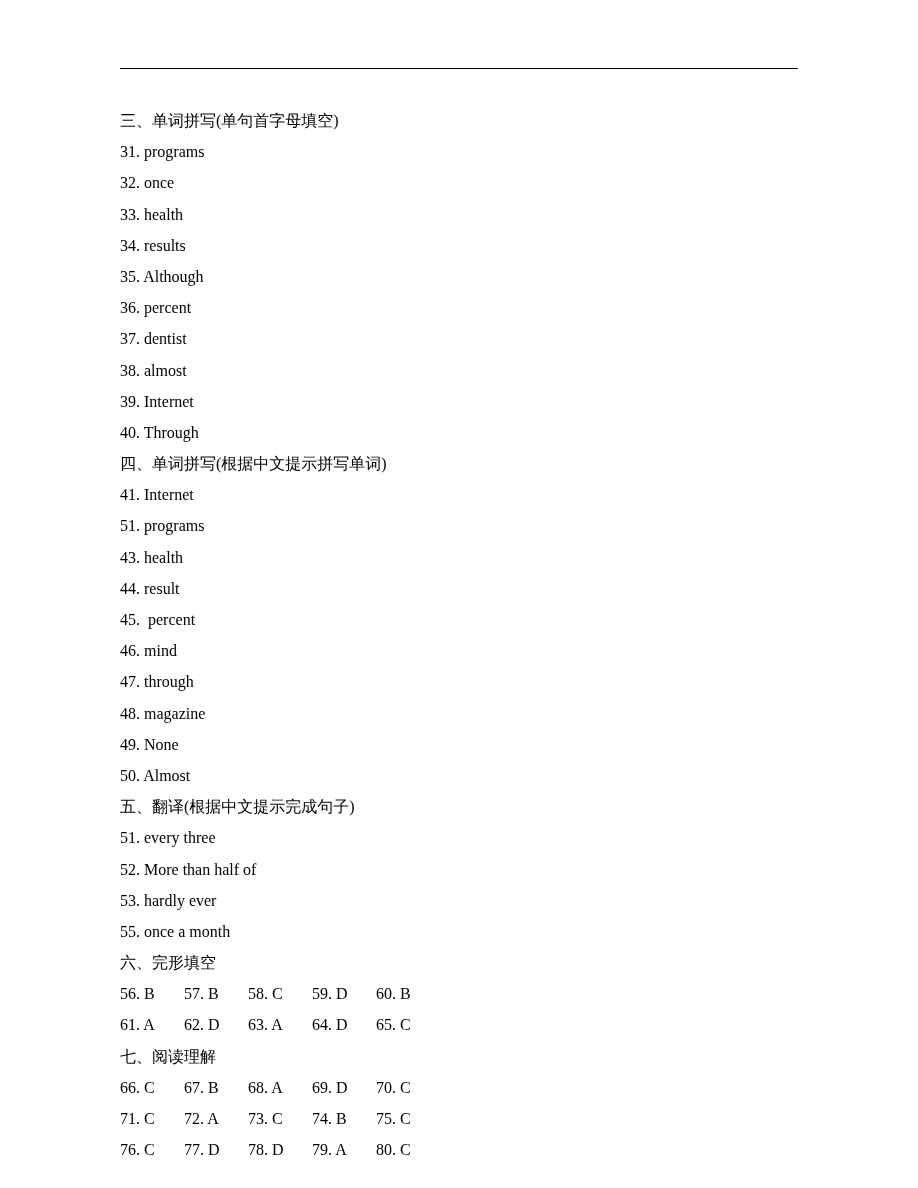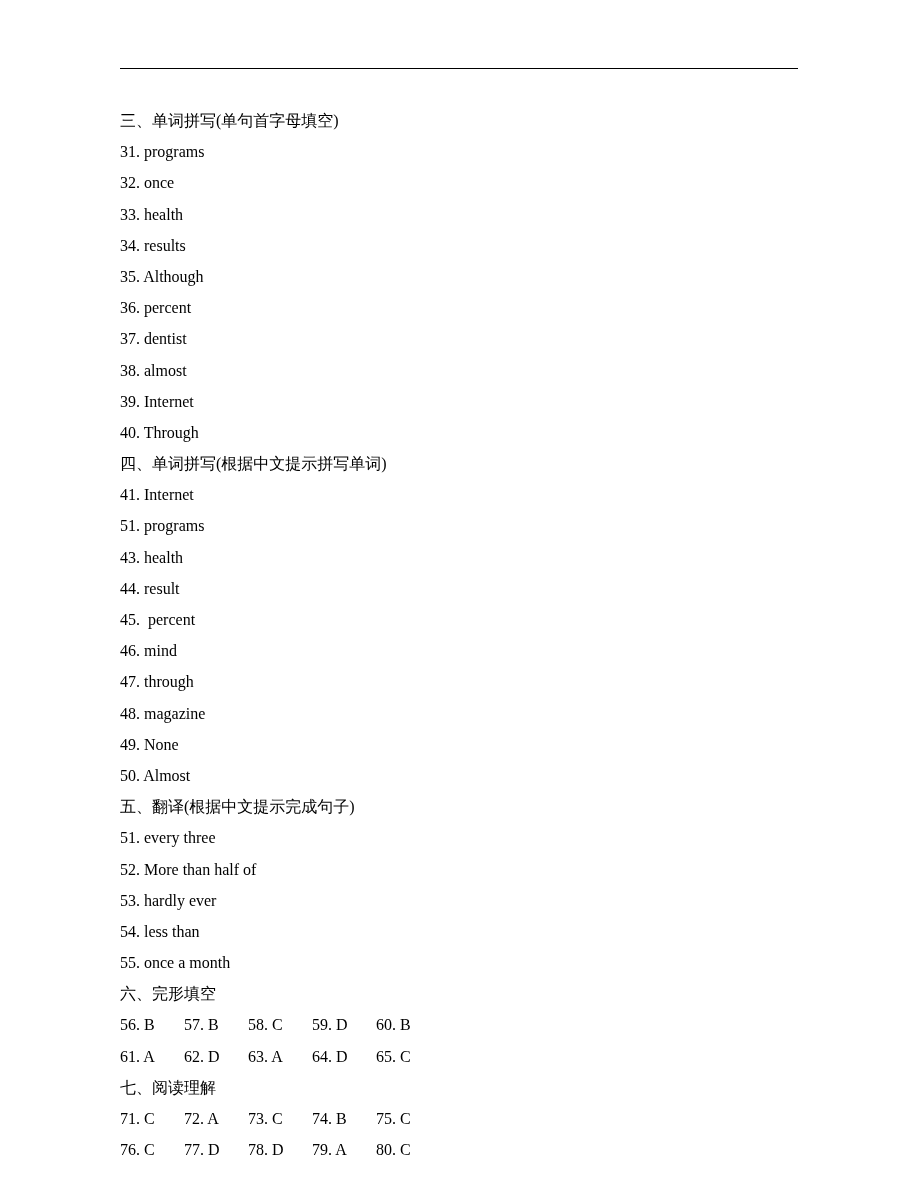--- a/index.html
+++ b/index.html
@@ -62,41 +62,47 @@
   <div class="line"><span>46</span>. <span>mind</span></div>
   <div class="line"><span>47</span>. <span>through</span></div>
   <div class="line"><span>48</span>. <span>magazine</span></div>
   <div class="line"><span>49</span>. <span>None</span></div>
   <div class="line"><span>50</span>. <span>Almost</span></div>
 
   <div class="line">五、翻译(根据中文提示完成句子)</div>
   <div class="line"><span>51</span>. <span>every three</span></div>
   <div class="line"><span>52</span>. <span>More than half of</span></div>
   <div class="line"><span>53</span>. <span>hardly ever</span></div>
-  <div class="line"><span>54</span>. <span>less than</span></div>
   <div class="line"><span>55</span>. <span>once a month</span></div>
 
   <div class="line">六、完形填空</div>
   <div class="answer-row">
     <span class="answer-cell"><span>56</span>. <span>B</span></span>
     <span class="answer-cell"><span>57</span>. <span>B</span></span>
     <span class="answer-cell"><span>58</span>. <span>C</span></span>
     <span class="answer-cell"><span>59</span>. <span>D</span></span>
     <span class="answer-cell"><span>60</span>. <span>B</span></span>
   </div>
   <div class="answer-row">
     <span class="answer-cell"><span>61</span>. <span>A</span></span>
     <span class="answer-cell"><span>62</span>. <span>D</span></span>
     <span class="answer-cell"><span>63</span>. <span>A</span></span>
     <span class="answer-cell"><span>64</span>. <span>D</span></span>
     <span class="answer-cell"><span>65</span>. <span>C</span></span>
   </div>
 
   <div class="line">七、阅读理解</div>
   <div class="answer-row">
+    <span class="answer-cell"><span>66</span>. <span>C</span></span>
+    <span class="answer-cell"><span>67</span>. <span>B</span></span>
+    <span class="answer-cell"><span>68</span>. <span>A</span></span>
+    <span class="answer-cell"><span>69</span>. <span>D</span></span>
+    <span class="answer-cell"><span>70</span>. <span>C</span></span>
+  </div>
+  <div class="answer-row">
     <span class="answer-cell"><span>71</span>. <span>C</span></span>
     <span class="answer-cell"><span>72</span>. <span>A</span></span>
     <span class="answer-cell"><span>73</span>. <span>C</span></span>
     <span class="answer-cell"><span>74</span>. <span>B</span></span>
     <span class="answer-cell"><span>75</span>. <span>C</span></span>
   </div>
   <div class="answer-row">
     <span class="answer-cell"><span>76</span>. <span>C</span></span>
     <span class="answer-cell"><span>77</span>. <span>D</span></span>
     <span class="answer-cell"><span>78</span>. <span>D</span></span>

